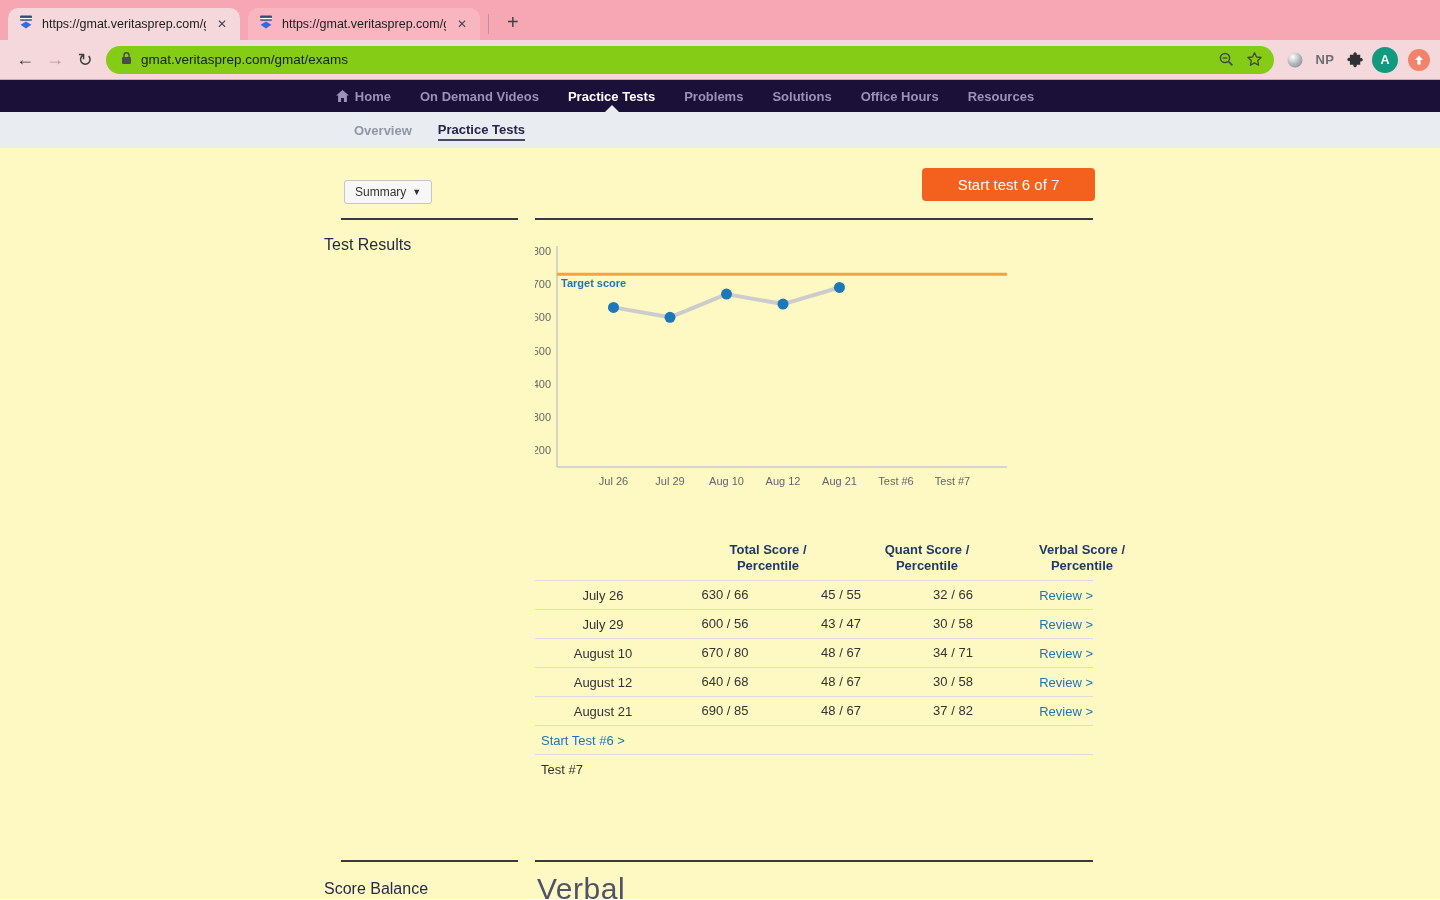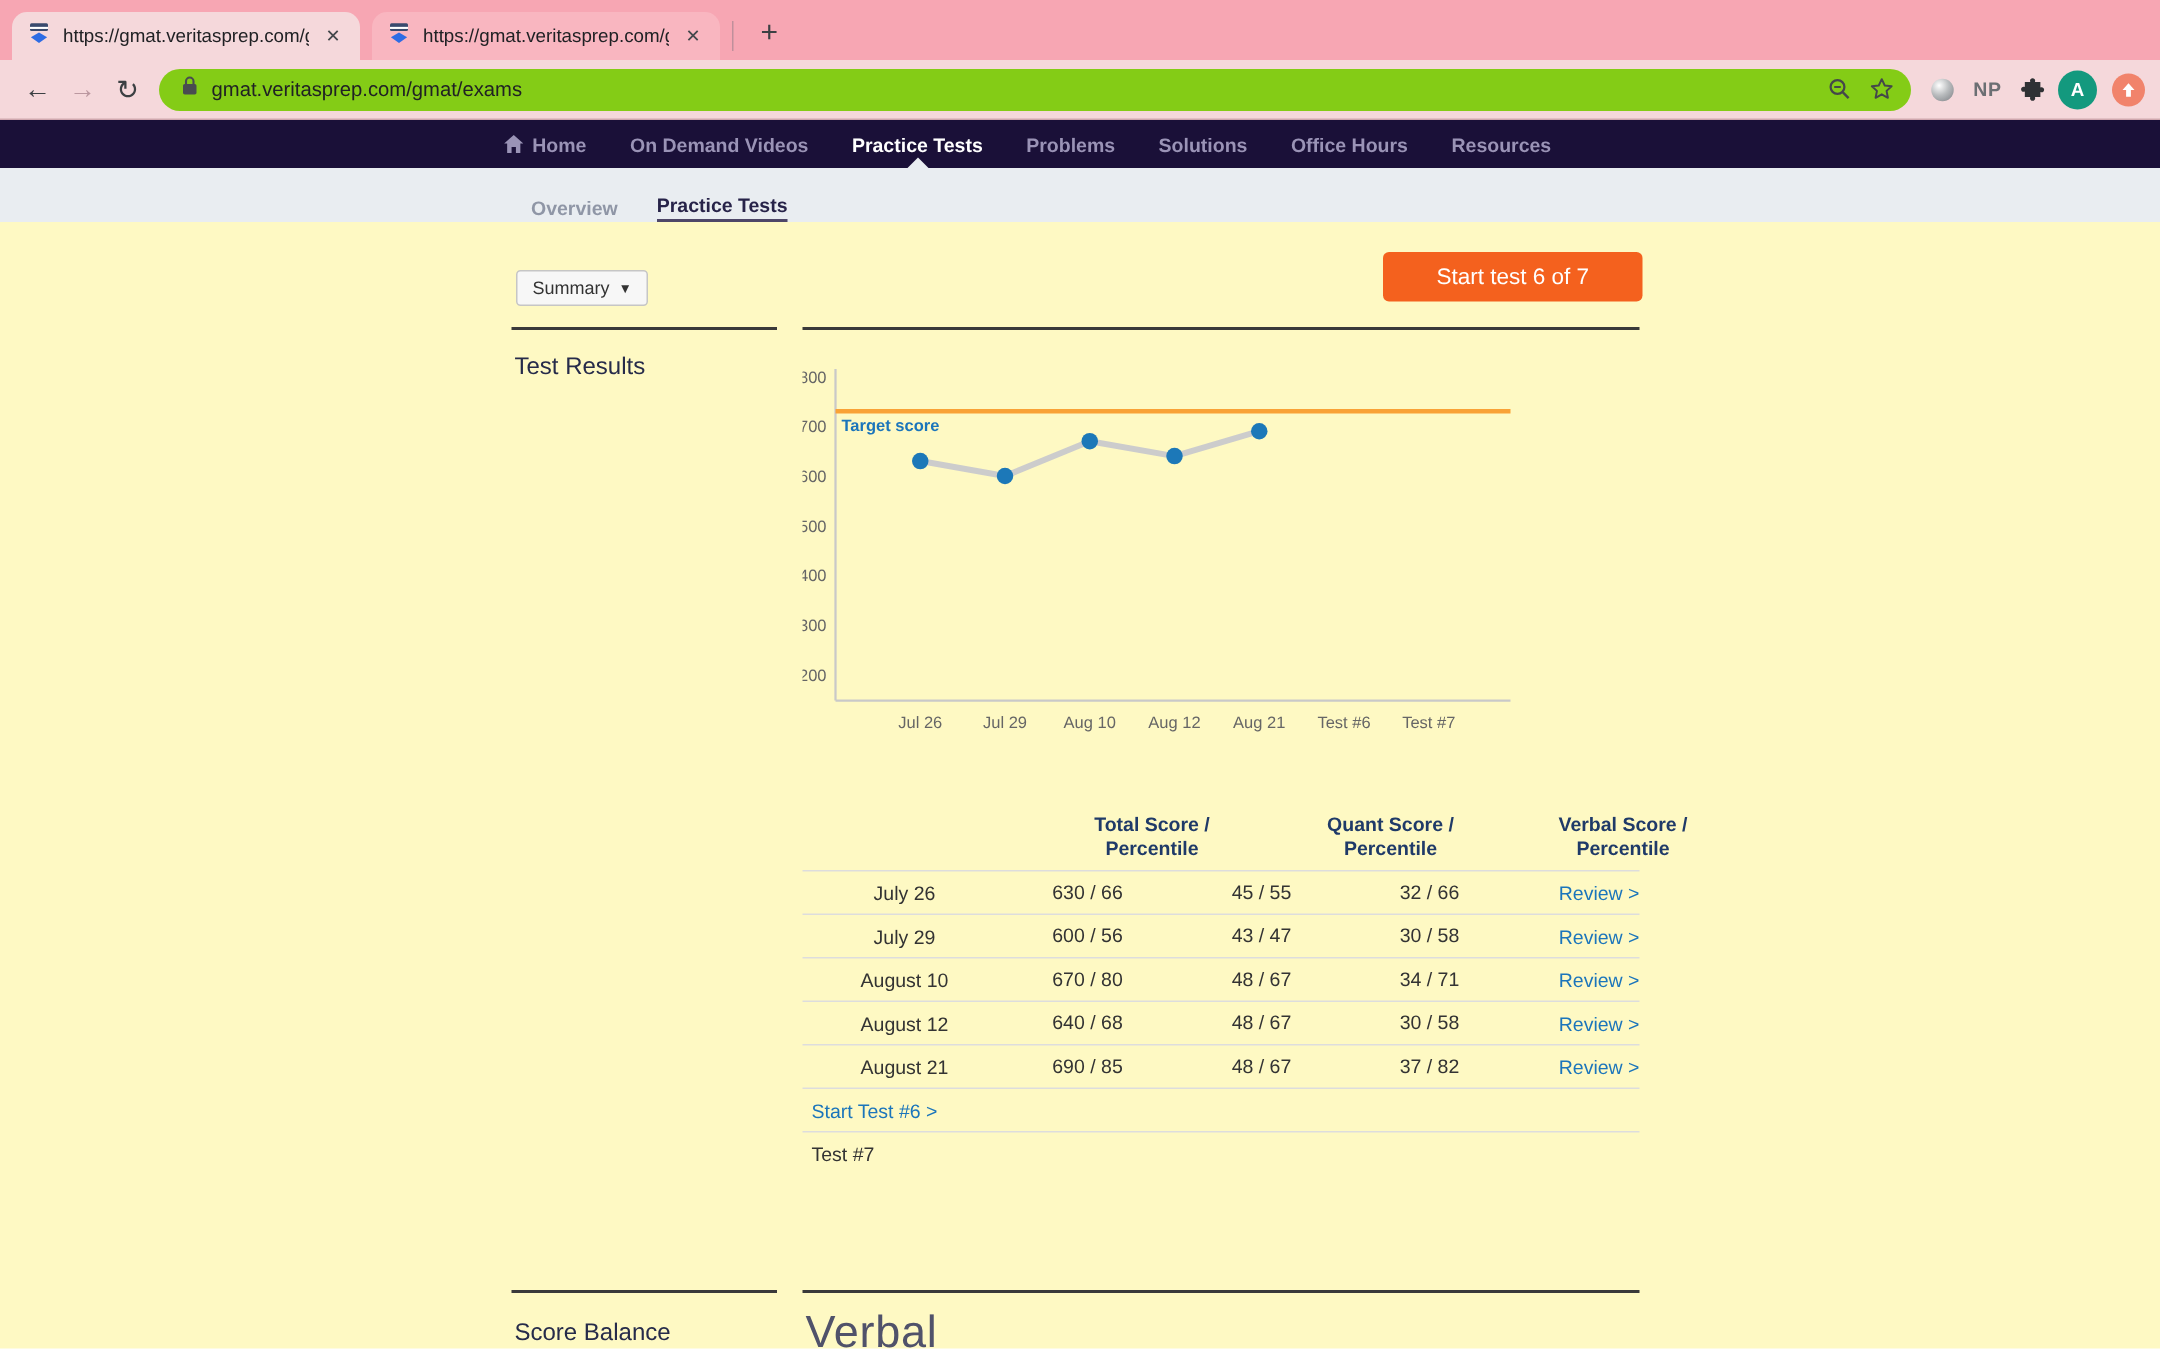--- a/index.html
+++ b/index.html
@@ -41,39 +41,39 @@
 
   .mainnav { height:32px; background:#1a1038; display:flex; align-items:center;
              justify-content:center; gap:29px; padding-right:70px; }
   .nav-item { position:relative; height:32px; display:flex; align-items:center; gap:6px;
               font-size:13px; font-weight:bold; color:#9a93b6; }
   .nav-item.active { color:#ffffff; }
   .nav-caret { position:absolute; bottom:0; left:50%; transform:translateX(-50%);
                width:0; height:0; border-left:7px solid transparent; border-right:7px solid transparent;
                border-bottom:7px solid #e9edf1; }
 
-  .subnav { height:36px; background:#e9edf1; display:flex; align-items:flex-end; gap:26px;
+  .subnav { height:36px; background:#e9edf1; display:flex; align-items:center; gap:26px;
             padding-left:354px; font-size:13px; font-weight:bold; }
   .subnav-item { color:#8f96a6; padding:2px 0; }
   .subnav-item.active { color:#272349; border-bottom:2px solid #4e4768; }
 
   .abs { position:absolute; }
 
   .summary-btn { left:344px; top:100px; background:#f7f7f7; border:1px solid #c6c6c6; border-radius:3px;
                  font-size:12px; color:#333; padding:4px 10px; display:flex; align-items:center; gap:6px; }
   .summary-caret { font-size:9px; color:#333; }
 
   .start-btn { left:922px; top:88px; width:173px; height:33px; background:#f4611e; color:#fff;
                font-size:15px; border-radius:4px; display:flex; align-items:center; justify-content:center; }
 
   .rule { height:2px; background:#3a3a3a; }
   .rule-left { left:341px; width:177px; }
   .rule-right { left:535px; width:558px; }
 
-  .side-title { left:343px; font-size:16px; color:#262b4a; }
+  .side-title { left:324px; font-size:16px; color:#262b4a; }
 
   .chart-wrap { left:535px; top:160px; width:558px; height:250px; }
 
   
   .results-table { left:535px; top:455px; width:558px; font-size:13px; color:#333; }
   .trow { display:grid; grid-template-columns:130px 120px 112px 112px 1fr; align-items:center;
           height:29px; border-bottom:1px solid #ddd; }
   .trow.header { height:46px; border-bottom:1px solid #ddd; font-weight:bold; color:#1f3a68;gap:43px; }
   .c-date { text-align:center; padding-left:6px; }
   .c-mid { text-align:center; line-height:16px; }

